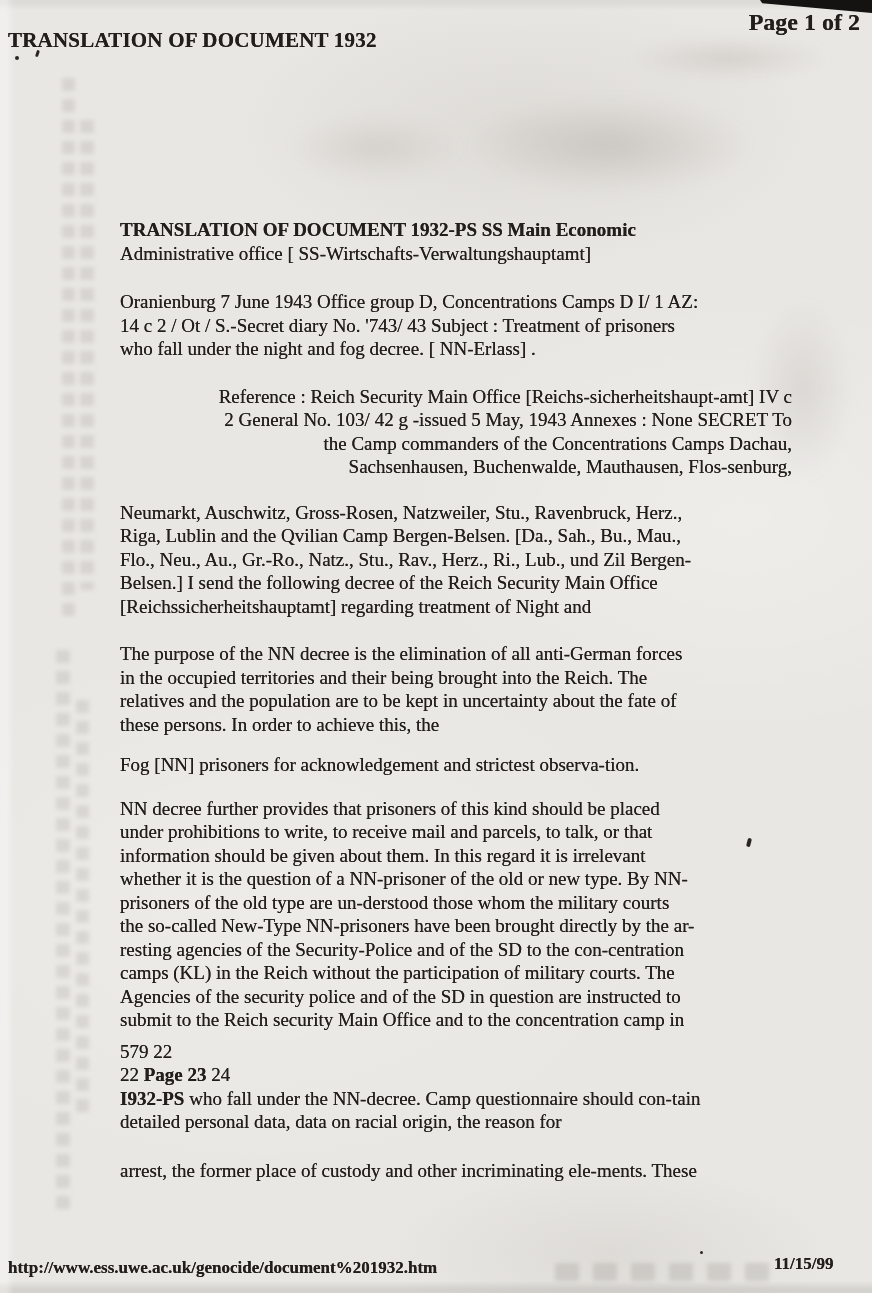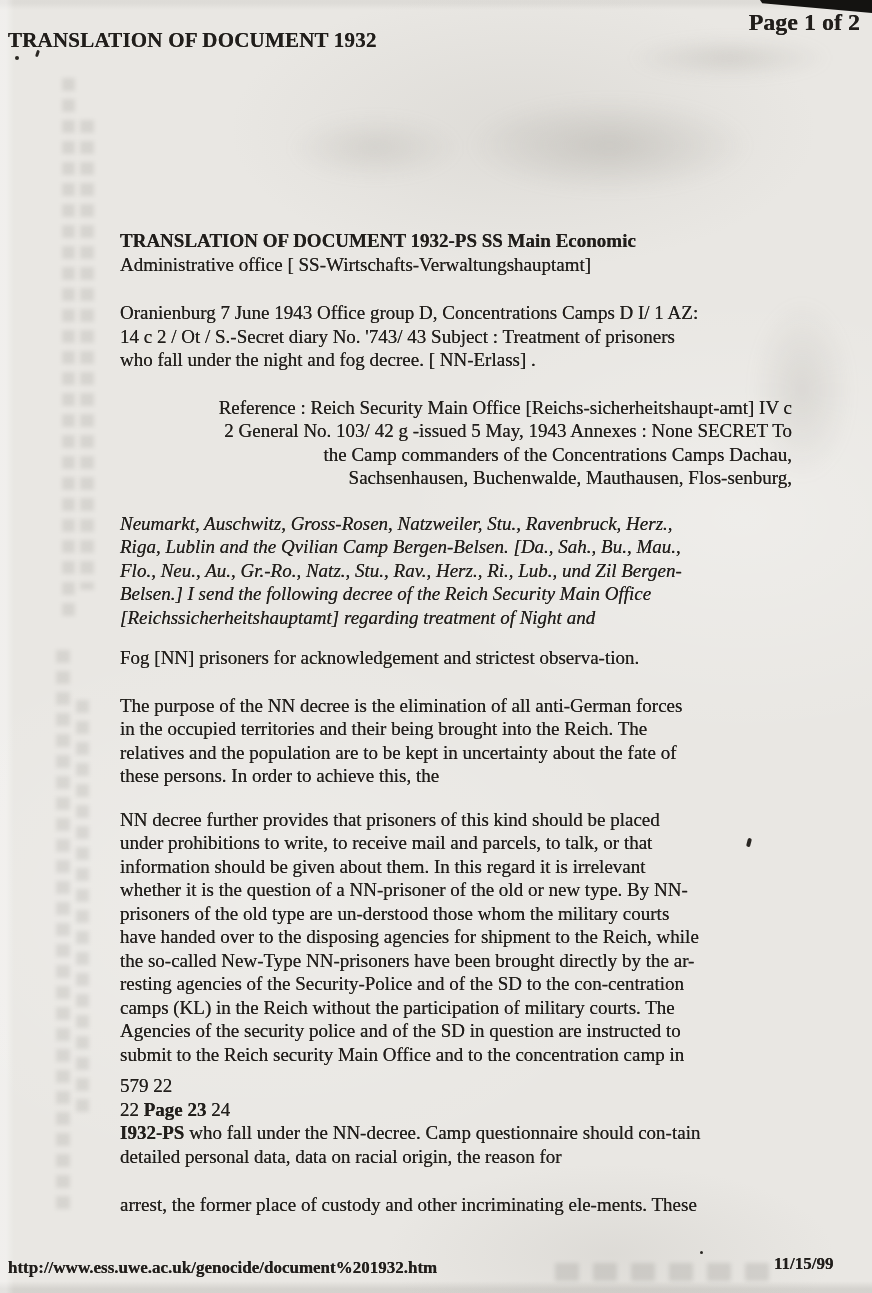--- a/index.html
+++ b/index.html
@@ -106,58 +106,57 @@
 <div class="corner-wedge"></div>
 <div class="ink-mark mark-dot1"></div>
 <div class="ink-mark mark-tick1"></div>
 <div class="ink-mark mark-quote1"></div>
 <div class="ink-mark mark-dot2"></div>
 
 <div class="hdr-title">TRANSLATION OF DOCUMENT 1932</div>
 <div class="hdr-page">Page 1 of 2</div>
 
 <div class="doc-body">
-    <div class="para" style="margin-top: 11px;">
+    <div class="para" style="margin-top: 0px;">
       <div class="line"><span class="bold">TRANSLATION OF DOCUMENT 1932-PS SS Main Economic</span></div>
       <div class="line"><span>Administrative office [ SS-Wirtschafts-Verwaltungshauptamt]</span></div>
     </div>
     <div class="para" style="margin-top: 25px;">
       <div class="line"><span>Oranienburg 7 June 1943 Office group D, Concentrations Camps D I/ 1 AZ:</span></div>
       <div class="line"><span>14 c 2 / Ot / S.-Secret diary No. '743/ 43 Subject : Treatment of prisoners</span></div>
       <div class="line"><span>who fall under the night and fog decree. [ NN-Erlass] .</span></div>
     </div>
     <div class="para" style="margin-top: 24px; text-align: right;">
       <div class="line"><span>Reference : Reich Security Main Office [Reichs-sicherheitshaupt-amt] IV c</span></div>
       <div class="line"><span>2 General No. 103/ 42 g -issued 5 May, 1943 Annexes : None SECRET To</span></div>
       <div class="line"><span>the Camp commanders of the Concentrations Camps Dachau,</span></div>
       <div class="line"><span>Sachsenhausen, Buchenwalde, Mauthausen, Flos-senburg,</span></div>
     </div>
-    <div class="para" style="margin-top: 22px; font-style: italic;">
+    <div class="para" style="margin-top: 22px;">
       <div class="line"><span>Neumarkt, Auschwitz, Gross-Rosen, Natzweiler, Stu., Ravenbruck, Herz.,</span></div>
       <div class="line"><span>Riga, Lublin and the Qvilian Camp Bergen-Belsen. [Da., Sah., Bu., Mau.,</span></div>
       <div class="line"><span>Flo., Neu., Au., Gr.-Ro., Natz., Stu., Rav., Herz., Ri., Lub., und Zil Bergen-</span></div>
       <div class="line"><span>Belsen.] I send the following decree of the Reich Security Main Office</span></div>
       <div class="line"><span>[Reichssicherheitshauptamt] regarding treatment of Night and</span></div>
-    </div>
-    <div class="para" style="margin-top: 17px;">
-      <div class="line"><span>Fog [NN] prisoners for acknowledgement and strictest observa-tion.</span></div>
     </div>
     <div class="para" style="margin-top: 24px;">
       <div class="line"><span>The purpose of the NN decree is the elimination of all anti-German forces</span></div>
       <div class="line"><span>in the occupied territories and their being brought into the Reich. The</span></div>
       <div class="line"><span>relatives and the population are to be kept in uncertainty about the fate of</span></div>
       <div class="line"><span>these persons. In order to achieve this, the</span></div>
     </div>
+    <div class="para" style="margin-top: 17px;">
+      <div class="line"><span>Fog [NN] prisoners for acknowledgement and strictest observa-tion.</span></div>
+    </div>
     <div class="para" style="margin-top: 20px;">
       <div class="line"><span>NN decree further provides that prisoners of this kind should be placed</span></div>
       <div class="line"><span>under prohibitions to write, to receive mail and parcels, to talk, or that</span></div>
       <div class="line"><span>information should be given about them. In this regard it is irrelevant</span></div>
       <div class="line"><span>whether it is the question of a NN-prisoner of the old or new type. By NN-</span></div>
       <div class="line"><span>prisoners of the old type are un-derstood those whom the military courts</span></div>
-      <div class="line"><span>have handed over to the disposing agencies for shipment to the Reich, while</span></div>
       <div class="line"><span>the so-called New-Type NN-prisoners have been brought directly by the ar-</span></div>
       <div class="line"><span>resting agencies of the Security-Police and of the SD to the con-centration</span></div>
       <div class="line"><span>camps (KL) in the Reich without the participation of military courts. The</span></div>
       <div class="line"><span>Agencies of the security police and of the SD in question are instructed to</span></div>
       <div class="line"><span>submit to the Reich security Main Office and to the concentration camp in</span></div>
     </div>
     <div class="para" style="margin-top: 8px;">
       <div class="line"><span>579 22</span></div>
       <div class="line"><span>22 </span><span class="bold">Page 23</span><span> 24</span></div>
       <div class="line"><span class="bold">I932-PS</span><span> who fall under the NN-decree. Camp questionnaire should con-tain</span></div>

